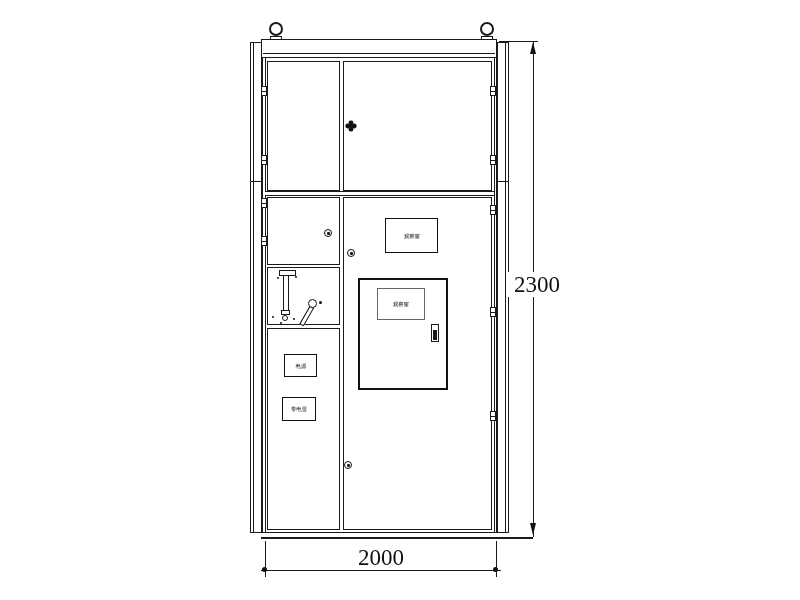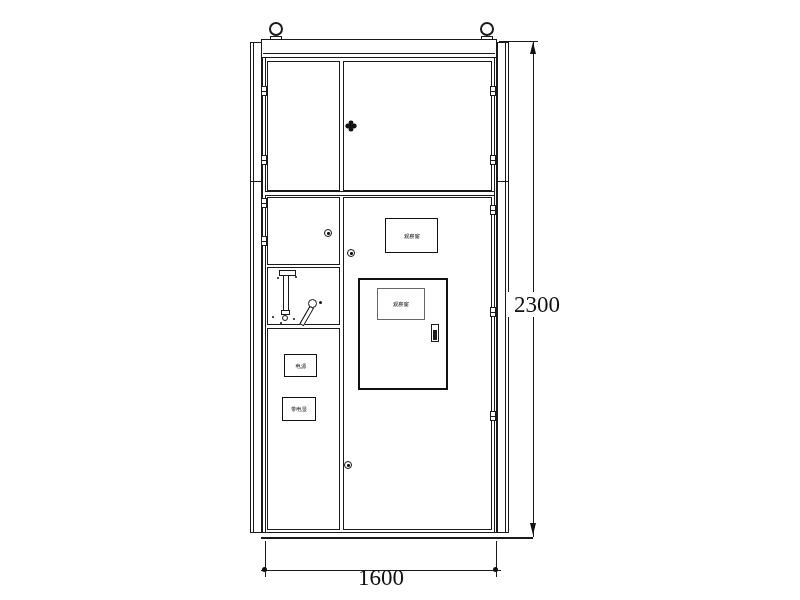--- a/index.html
+++ b/index.html
@@ -15,21 +15,21 @@
   .knob::after{content:"";position:absolute;left:2px;top:2px;width:2.5px;height:2.5px;background:#111;border-radius:50%;}
   .clover{position:absolute;width:3.5px;height:3.5px;border-radius:50%;background:#111;
           box-shadow:0 -3.2px 0 0.4px #111,0 3.2px 0 0.4px #111,-3.2px 0 0 0.4px #111,3.2px 0 0 0.4px #111;}
   .dot{position:absolute;width:2px;height:2px;border-radius:50%;background:#111;}
   .dot5{position:absolute;width:5px;height:5px;border-radius:50%;background:#111;}
   .circ{position:absolute;border:1px solid #111;border-radius:50%;background:#fff;box-sizing:border-box;}
   .lblbox{position:absolute;border:1.5px solid #111;background:#fff;box-sizing:border-box;
           display:flex;align-items:center;justify-content:center;}
   .lbltxt{font-size:6px;line-height:1;color:#000;white-space:nowrap;transform:scale(0.9);}
   .dimtxt{position:absolute;font-family:"Liberation Serif",serif;color:#111;text-align:center;
-          font-size:23px;line-height:1.1;letter-spacing:0px;margin-top:20px;}
+          font-size:23px;line-height:1.1;letter-spacing:0px;}
   .arrow{position:absolute;width:0;height:0;}
   .arrow-up{border-left:3.5px solid transparent;border-right:3.5px solid transparent;border-bottom:12px solid #111;}
   .arrow-down{border-left:3.5px solid transparent;border-right:3.5px solid transparent;border-top:12px solid #111;}
   .lever{position:absolute;left:299px;top:304px;width:5px;height:21px;border:1px solid #111;background:#fff;
          box-sizing:border-box;transform:rotate(30deg);transform-origin:50% 100%;}
 </style>
 </head>
 <body>
 
 <div class="canvas">
@@ -107,21 +107,21 @@
   <div class="hinge" style="left:490px;top:307px;"></div>
   <div class="hinge" style="left:490px;top:411px;"></div>
 
   <div class="ln" style="left:261px;top:537px;width:272px;height:1.5px;"></div>
 
   <div class="ln" style="left:265px;top:541px;width:1px;height:36px;"></div>
   <div class="ln" style="left:496px;top:541px;width:1px;height:36px;"></div>
   <div class="ln" style="left:261px;top:570px;width:240px;height:1px;"></div>
   <div class="dot5" style="left:262px;top:567px;"></div>
   <div class="dot5" style="left:493px;top:567px;"></div>
-  <div class="dimtxt" style="left:331px;top:545px;width:100px;">1600</div>
+  <div class="dimtxt" style="left:331px;top:545px;width:100px;">2000</div>
 
   <div class="ln" style="left:499px;top:41px;width:39px;height:1px;"></div>
   <div class="ln" style="left:533px;top:41px;width:1px;height:496px;"></div>
   <div class="arrow arrow-up" style="left:530px;top:42px;"></div>
   <div class="arrow arrow-down" style="left:530px;top:523px;"></div>
   <div class="dimtxt" style="left:507px;top:272px;width:60px;background:#fff;">2300</div>
 
 </div>
 
 </body></html>

